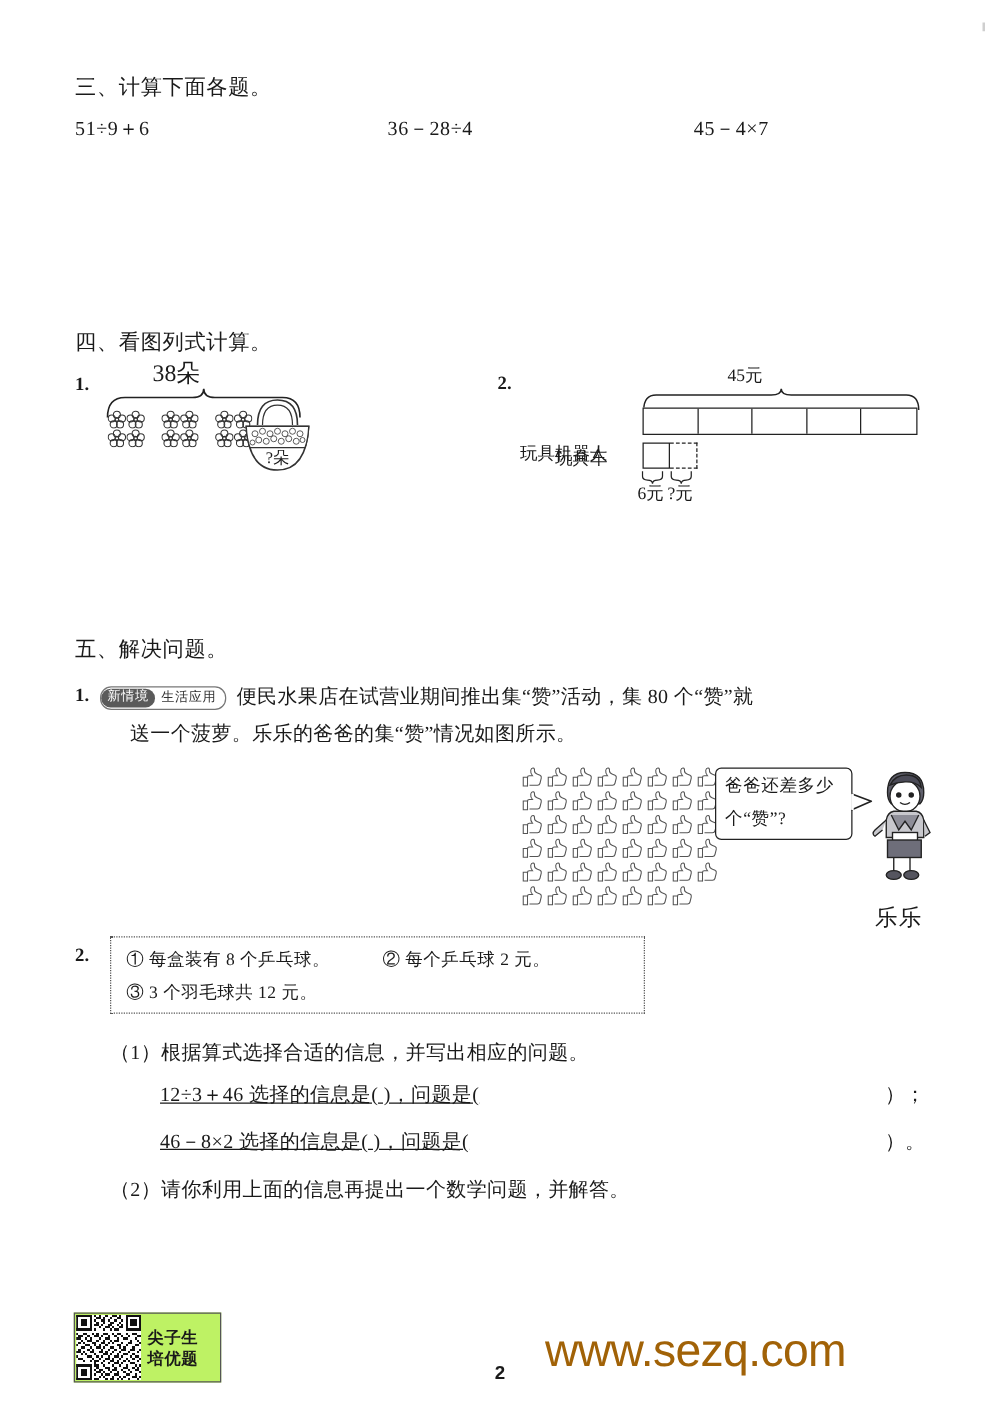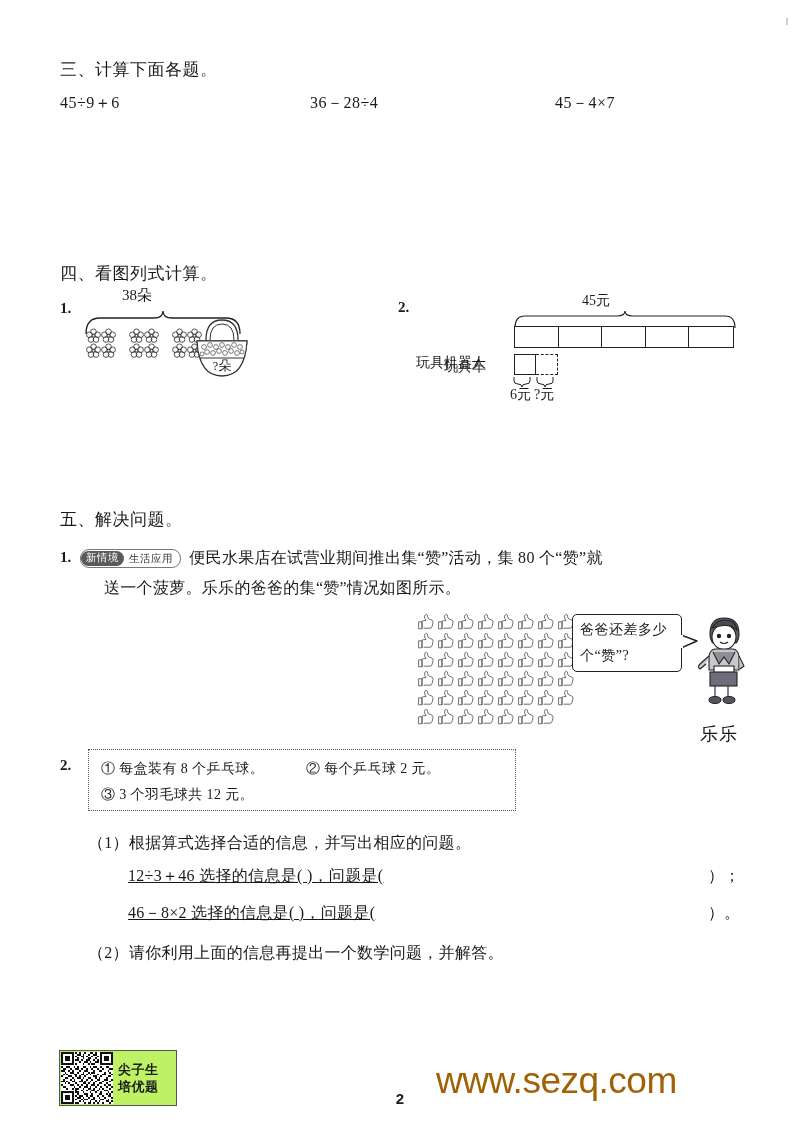--- a/index.html
+++ b/index.html
@@ -50,21 +50,21 @@
   
   #fig-flowers {
     position: absolute;
     left: 84px;
     top: 286px;
     width: 170px;
     height: 110px;
   }
   .brace-label {
     position: absolute;
-    font-size: 15px;
+    font-size: 19px;
     white-space: nowrap;
   }
   .flower-groups {
     position: absolute;
     left: 2px;
     top: 42px;
     display: flex;
     gap: 13px;
   }
   .flower-group {
@@ -264,21 +264,21 @@
 </head>
 <body>
 
 <div class="page">
 
   <div id="corner-speck"></div>
 
   <div class="section-title" style="left:60px; top:58px;">三、计算下面各题。</div>
 
   <div class="expr-row" style="top:93px;">
-    <div class="expr" style="width:250px;">45÷9＋6</div>
+    <div class="expr" style="width:250px;">51÷9＋6</div>
     <div class="expr" style="width:245px;">36－28÷4</div>
     <div class="expr">45－4×7</div>
   </div>
 
   <div class="section-title" style="left:60px; top:262px;">四、看图列式计算。</div>
 
   <div class="qnum" style="left:60px; top:300px;">1.</div>
 
   <div id="fig-flowers">
     <div class="brace-label" style="left:38px; top:0px;">38朵</div>

